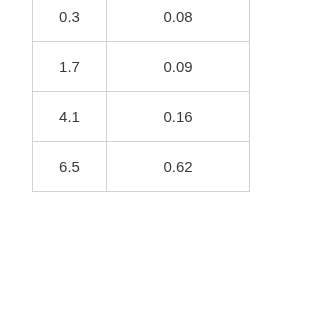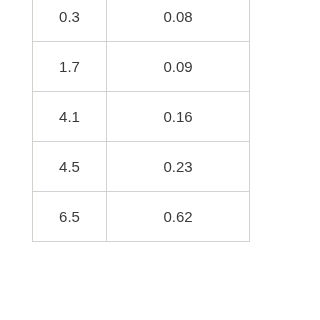--- a/index.html
+++ b/index.html
@@ -74,24 +74,20 @@
           <td class="col-x">1.7</td>
           <td class="col-y">0.09</td>
         </tr>
 
 
         <tr>
           <td class="col-x">4.1</td>
           <td class="col-y">0.16</td>
         </tr>
 
-        <tr>
-          <td class="col-x">4.5</td>
-          <td class="col-y">0.23</td>
-        </tr>
 
 
         <tr>
           <td class="col-x">6.5</td>
           <td class="col-y">0.62</td>
         </tr>
 
       </tbody>
     </table>
   </div>

